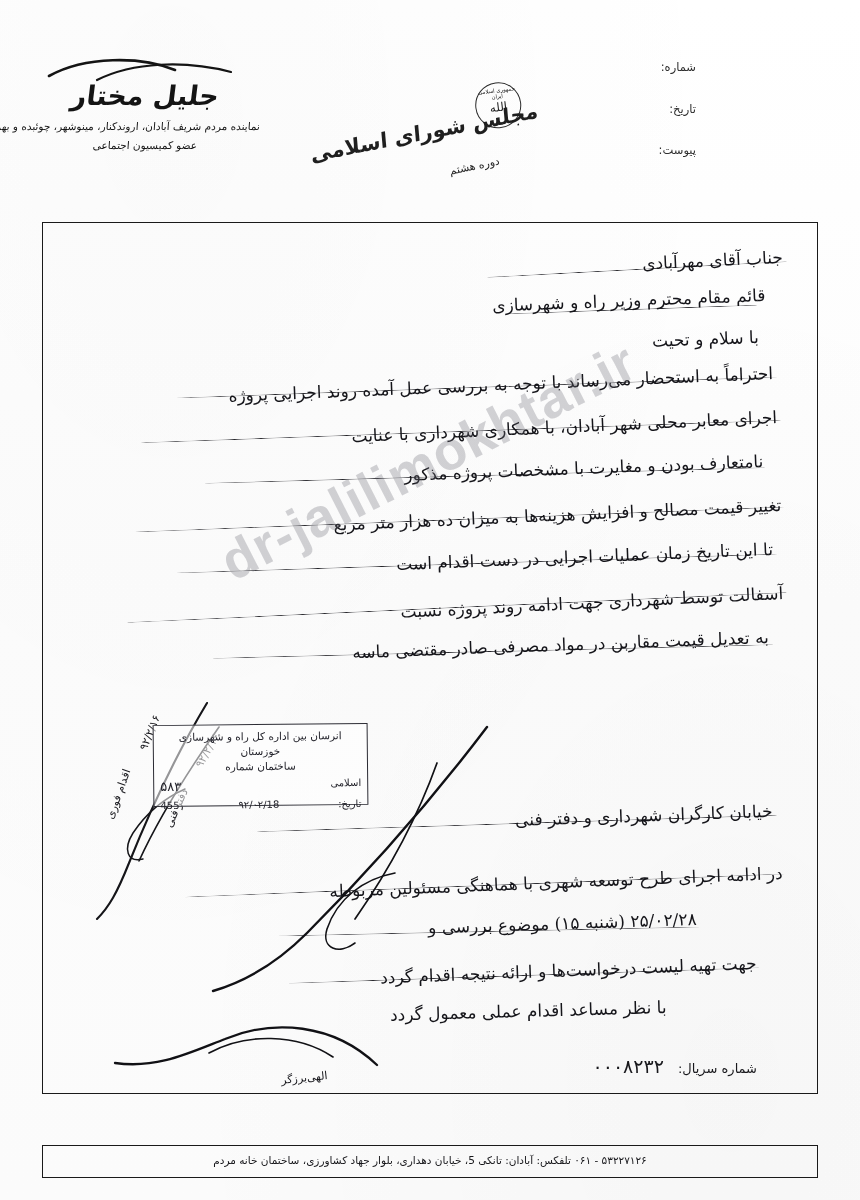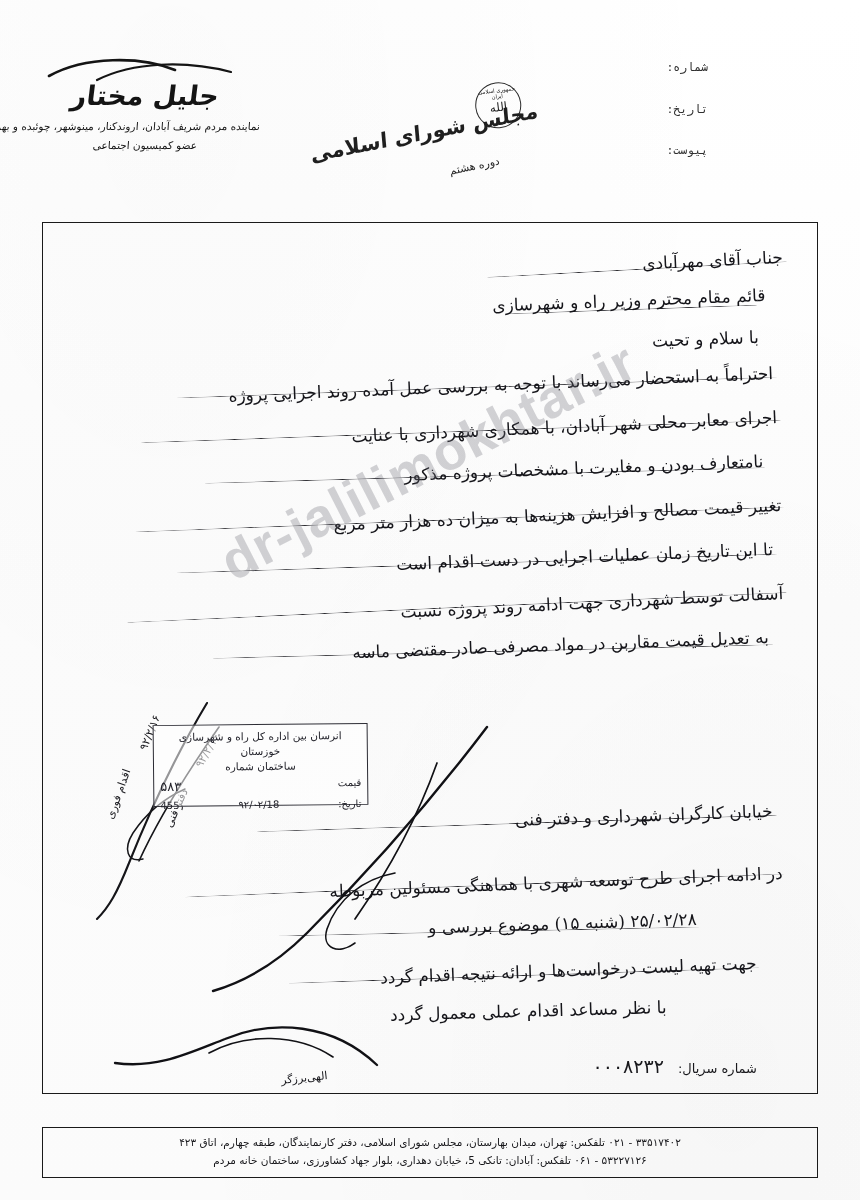--- a/index.html
+++ b/index.html
@@ -39,26 +39,25 @@
     font-family: "DejaVu Sans", sans-serif;
     color: #2a2a2a;
     line-height: 1.5;
   }
   .basmala .l1 { font-size: 9.5px; letter-spacing: .2px; }
   .basmala .l2 { font-size: 9.5px; }
 
   .reg-labels {
     position: absolute;
     top: 62px;
-    right: 152px;
+    right: 164px;
     width: 70px;
     font-size: 11px;
     color: #2f2f2f;
     line-height: 1;
-    font-family: Liberation Mono, monospace;
   }
   .reg-labels div {
     margin-bottom: 30px;
     text-align: right;
     font-size: 11.5px;
   }
 
   
   .emblem-block {
     position: absolute;
@@ -364,37 +363,32 @@
     <div class="serial" style="position:absolute; bottom:16px; right:60px;">
       <span class="lbl">شماره سریال:</span>
       <span class="val">۰۰۰۸۲۳۲</span>
     </div>
   </div>
 
   <div class="stamp">
     <div>انرسان بین اداره کل راه و شهرسازی خوزستان</div>
     <div>ساختمان شماره</div>
     <div class="row-flex">
-      <span>قیمت</span>
+      <span>اسلامی</span>
       <span class="num">۵۸۳</span>
     </div>
     <div class="row-flex">
       <span>تاریخ:</span>
       <span>۹۲/۰۲/18</span>
       <span>455</span>
     </div>
   </div>
 
   <div class="watermark">dr-jalilimokhtar.ir</div>
 
   <div class="footer">
     <div>
-      <span>۳۳۵۱۷۴۰۲ - ۰۲۱</span>
-      <span>تلفکس:</span>
-      <span>تهران، میدان بهارستان، مجلس شورای اسلامی، دفتر کارنمایندگان، طبقه چهارم، اتاق ۴۲۳</span>
-    </div>
-    <div>
       <span>۵۳۲۲۷۱۲۶ - ۰۶۱</span>
       <span>تلفکس:</span>
       <span>آبادان: تانکی 5، خیابان دهداری، بلوار جهاد کشاورزی، ساختمان خانه مردم</span>
     </div>
   </div>
 </div>
 
 </body></html>

